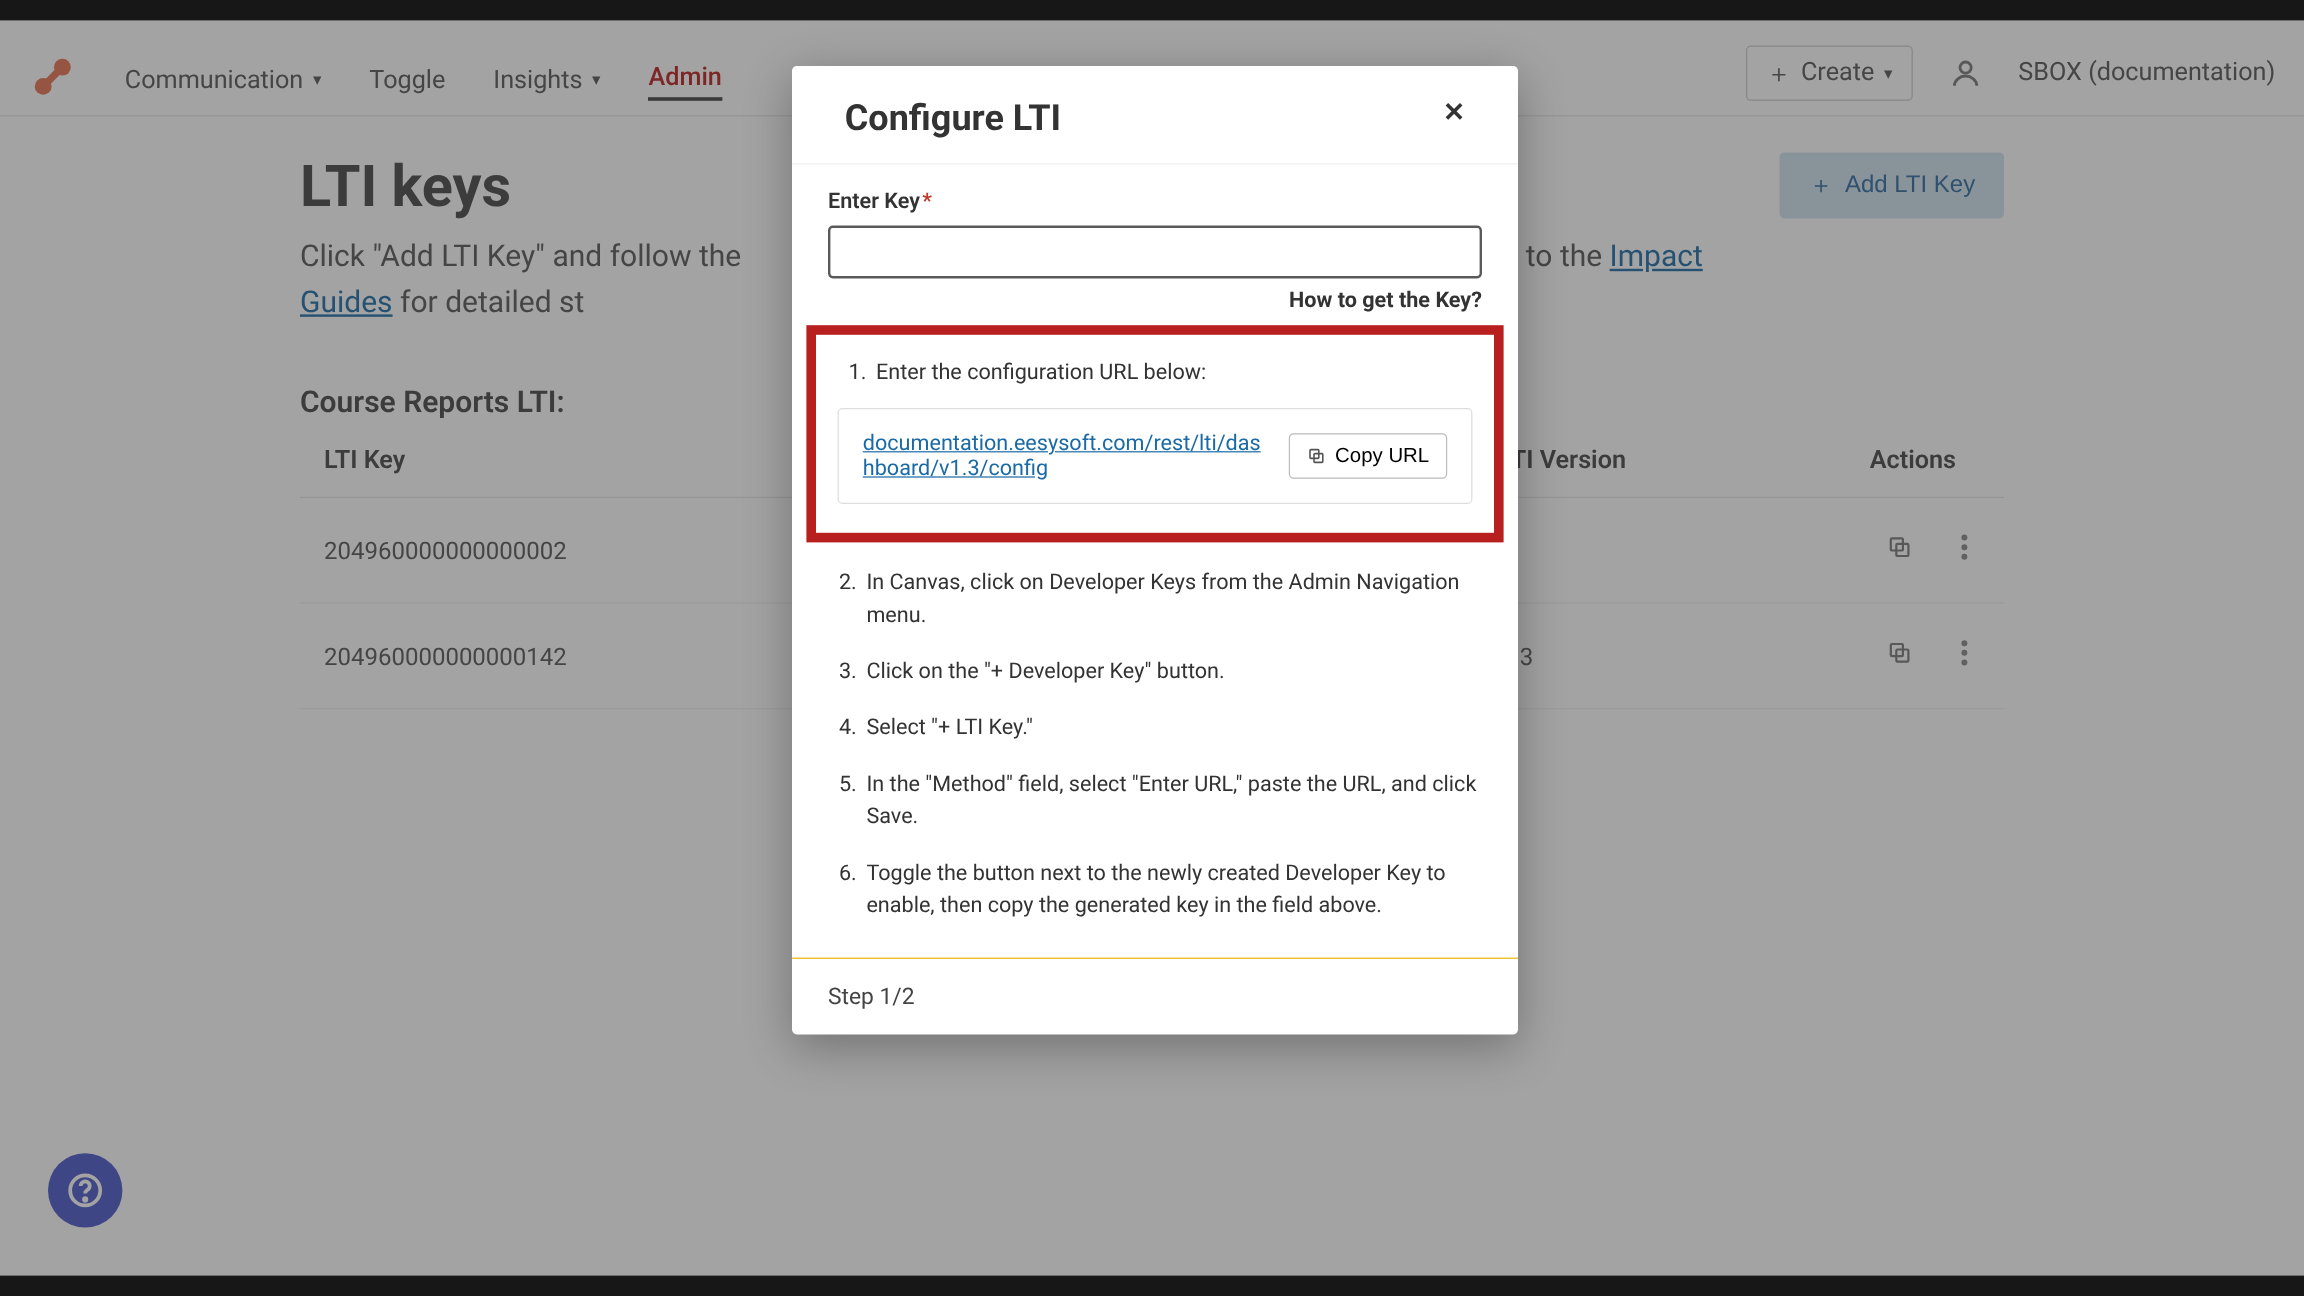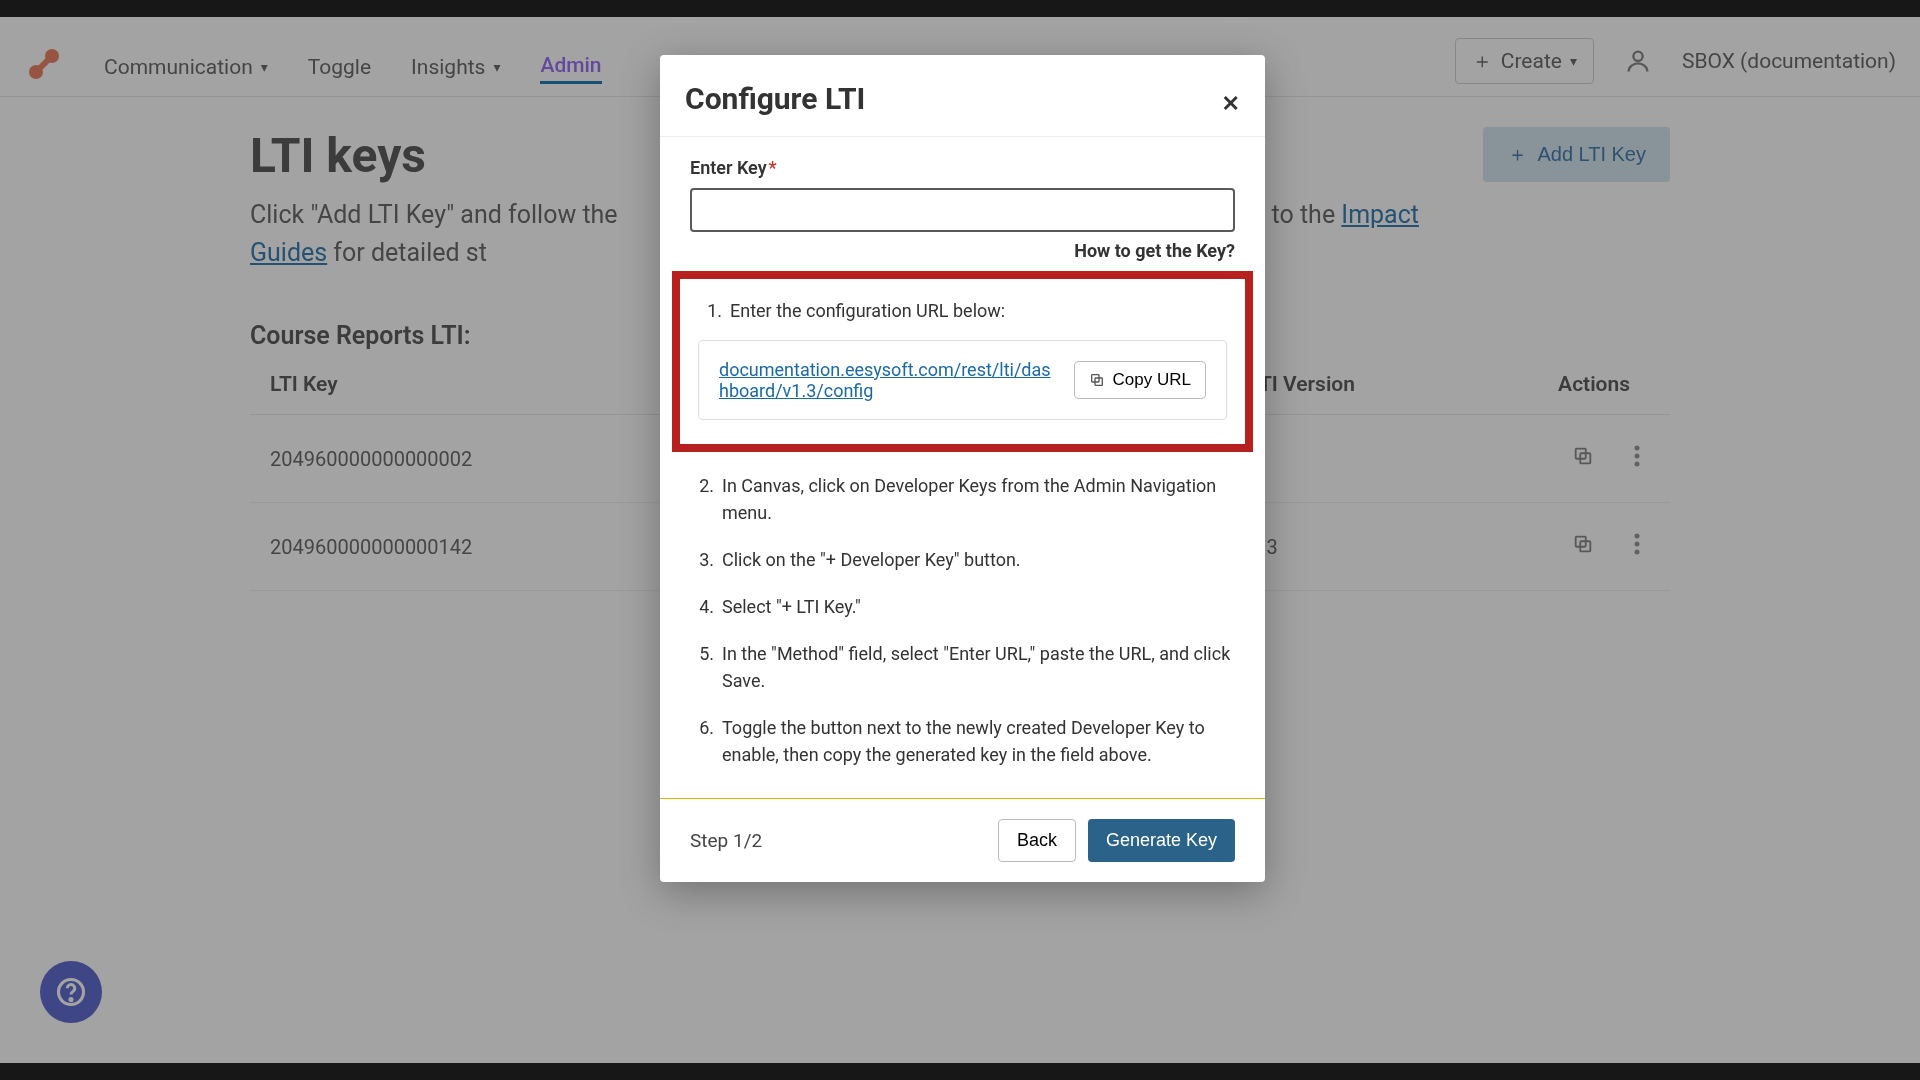--- a/index.html
+++ b/index.html
@@ -10,21 +10,21 @@
 .letterbox-top { top: 0; }
 .letterbox-bottom { bottom: 0; }
 
 .app { position: absolute; top: 17px; bottom: 17px; left: 0; right: 0; background: #fff; }
 
 
 .topbar { display: flex; align-items: flex-end; height: 80px; padding: 12px 24px; border-bottom: 1px solid #e5e5e5; }
 .logo { width: 40px; height: 40px; margin-right: 40px; }
 .nav { display: flex; gap: 40px; align-items: center; font-size: 21px; color: #555; }
 .nav-item { display: flex; align-items: center; gap: 8px; cursor: pointer; padding-bottom: 4px; }
-.nav-item.active { color: #8b5cf6; border-bottom: 3px solid #0369a1; font-weight: 500; }
+.nav-item.active { color: #b91c1c; border-bottom: 3px solid #404040; font-weight: 500; }
 .topbar-right { margin-left: auto; display: flex; align-items: center; gap: 30px; font-size: 21px; color: #555; }
 .create-btn { display: flex; align-items: center; gap: 8px; border: 1px solid #ccc; border-radius: 4px; padding: 8px 16px; cursor: pointer; }
 .user-icon { width: 28px; height: 28px; }
 .chev { font-size: 14px; }
 
 
 .main { padding: 30px 250px; }
 .page-title { font-size: 48px; font-weight: 700; color: #444; margin-bottom: 12px; }
 .page-desc { font-size: 25px; color: #555; line-height: 1.5; max-width: 1200px; }
 .page-desc a { color: #1a6aa6; text-decoration: underline; }
@@ -42,21 +42,21 @@
 .icon-btn { cursor: pointer; }
 
 
 .help-fab { position: absolute; left: 40px; bottom: 40px; width: 62px; height: 62px; border-radius: 50%; background: #4a56c8; display: flex; align-items: center; justify-content: center; color: #fff; font-size: 28px; z-index: 20; }
 
 
 .overlay { position: absolute; inset: 0; background: rgba(50,50,50,0.45); z-index: 30; }
 
 
 .modal { position: absolute; top: 55px; left: 660px; width: 605px; background: #fff; border-radius: 4px; box-shadow: 0 10px 40px rgba(0,0,0,0.3); z-index: 40; display: flex; flex-direction: column; }
-.modal-header { padding: 26px 25px 20px; display: flex; justify-content: space-between; align-items: flex-end; border-bottom: 1px solid #eee; }
+.modal-header { padding: 26px 44px 20px; display: flex; justify-content: space-between; align-items: flex-start; border-bottom: 1px solid #eee; }
 .modal-title { font-size: 30px; font-weight: 700; color: #333; }
 .modal-close { font-size: 22px; cursor: pointer; color: #333; font-weight: 700; }
 
 .modal-body { padding: 20px 30px 30px; font-size: 18px; color: #333; }
 .field-label { font-weight: 600; font-size: 18px; }
 .req { color: #c0392b; margin-left: 2px; }
 .field-input { width: 100%; height: 44px; border: 2px solid #5a5a5a; border-radius: 4px; margin-top: 10px; padding: 0 10px; font-size: 16px; }
 .howto-label { font-weight: 700; margin-top: 8px; font-size: 18px; text-align: right; }
 
 .highlight-box { border: 8px solid #b81f1f; padding: 12px 18px 24px; margin: 10px -18px 8px; }
@@ -257,18 +257,14 @@
           <span>In the "Method" field, select "Enter URL," paste the URL, and click Save.</span>
         </div>
       <div class="step-row">
           <span class="step-num">6.</span>
           <span>Toggle the button next to the newly created Developer Key to enable, then copy the generated key in the field above.</span>
         </div>
     </div>
   </div>
   <div class="modal-footer">
     <div class="step-indicator">Step 1/2</div>
-    <div class="footer-btns">
-      <button class="btn-back">Back</button>
-      <button class="btn-primary">Generate Key</button>
-    </div>
   </div>
 </div>
 
 </body></html>

